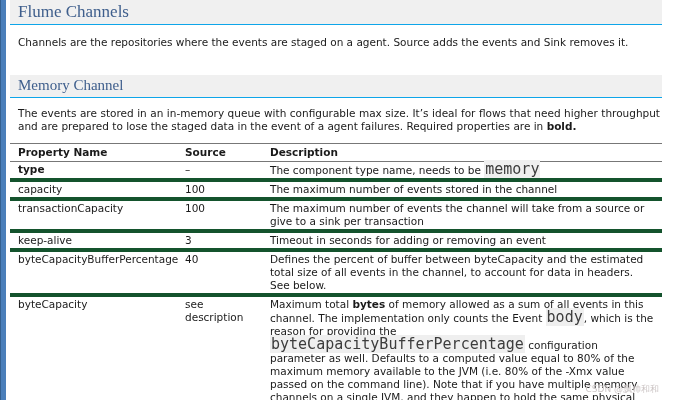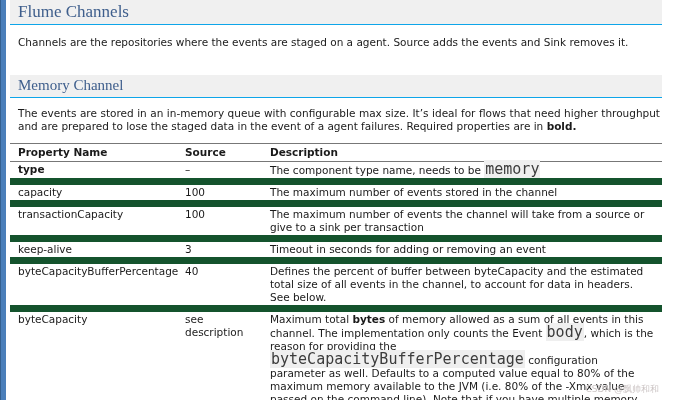--- a/index.html
+++ b/index.html
@@ -67,21 +67,21 @@
     padding: 2px 8px 2px 0;
     line-height: 13px;
   }
   table.props th.col-prop { padding-left: 8px; }
   table.props td {
     vertical-align: top;
     padding: 1px 8px 1px 0;
     line-height: 13px;
   }
   table.props td.prop-cell { padding-left: 8px; }
-  table.props tbody tr td { border-top: 7px solid #14532d; }
+  table.props tbody tr td { border-top: 4px solid #14532d; }
   table.props tbody tr:first-child td { border-top: none; }
   .col-1 { width: 175px; }
   .col-2 { width: 85px; }
   .bold { font-weight: bold; }
   code.literal {
     font-family: "DejaVu Sans Mono", "Liberation Mono", monospace;
     font-size: 15px;
     background: #efefef;
     color: #3c3c3c;
     padding: 0 1px;

